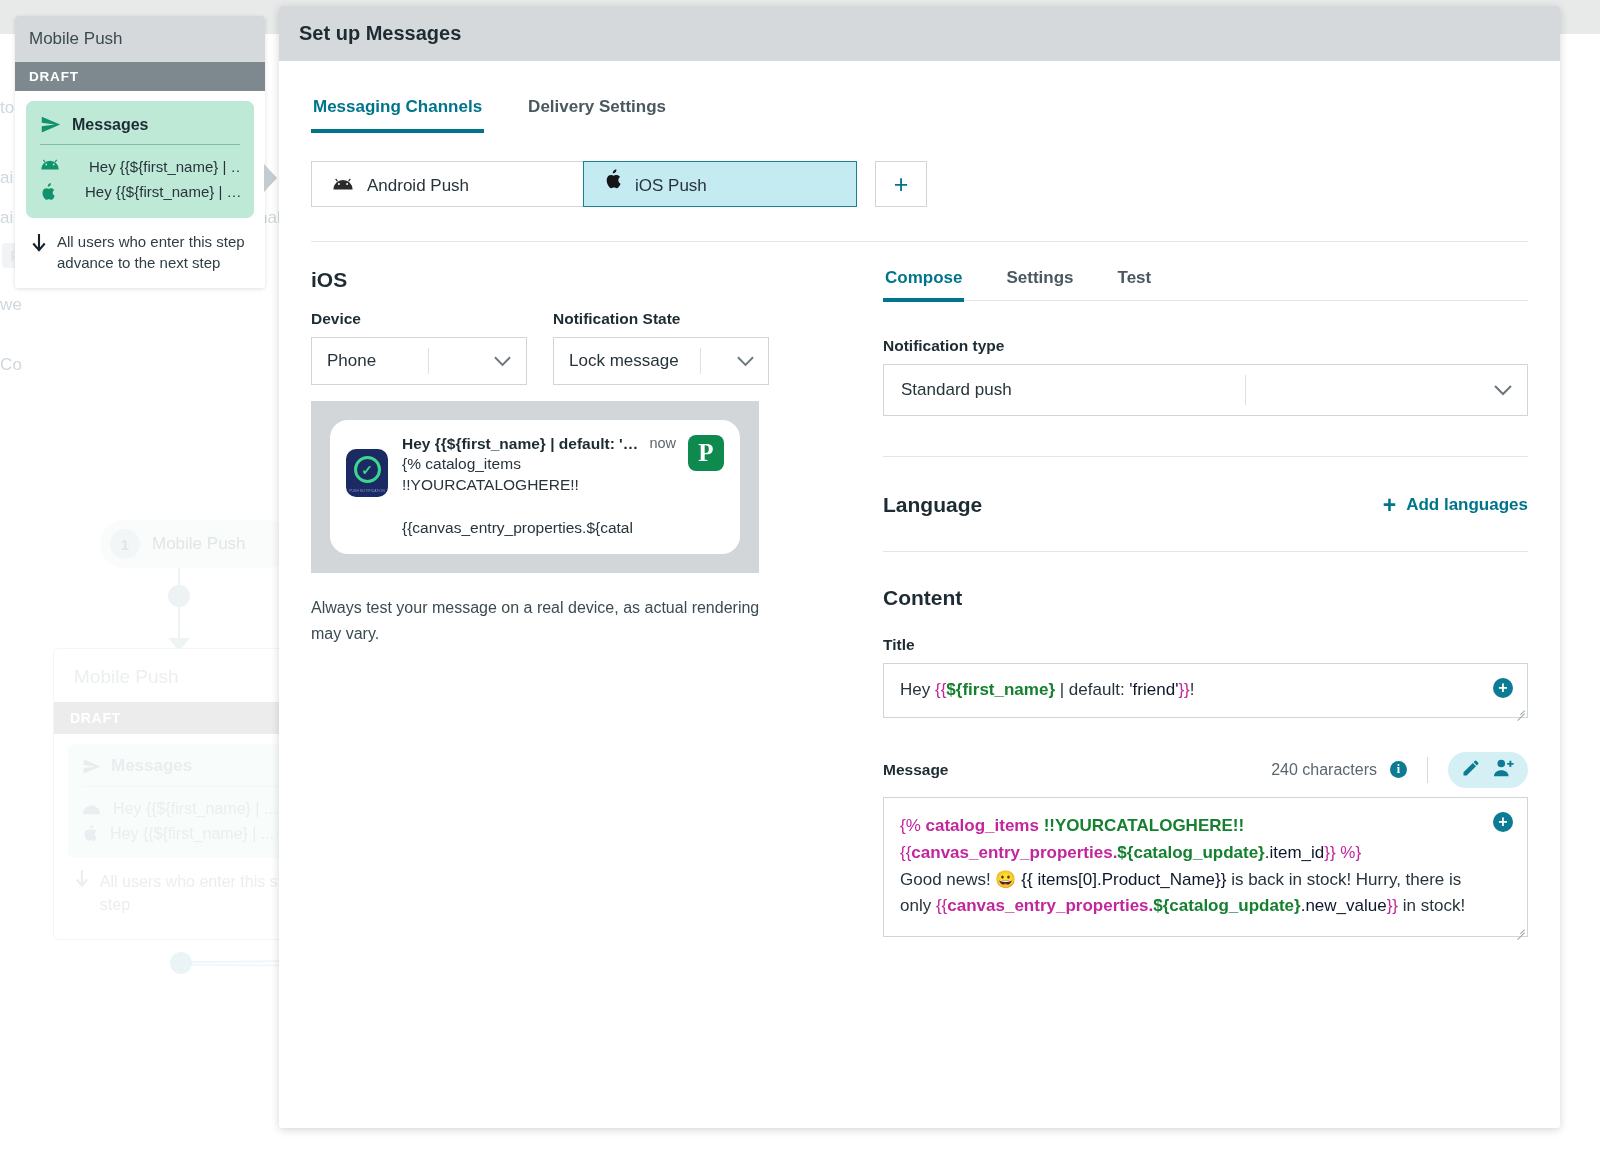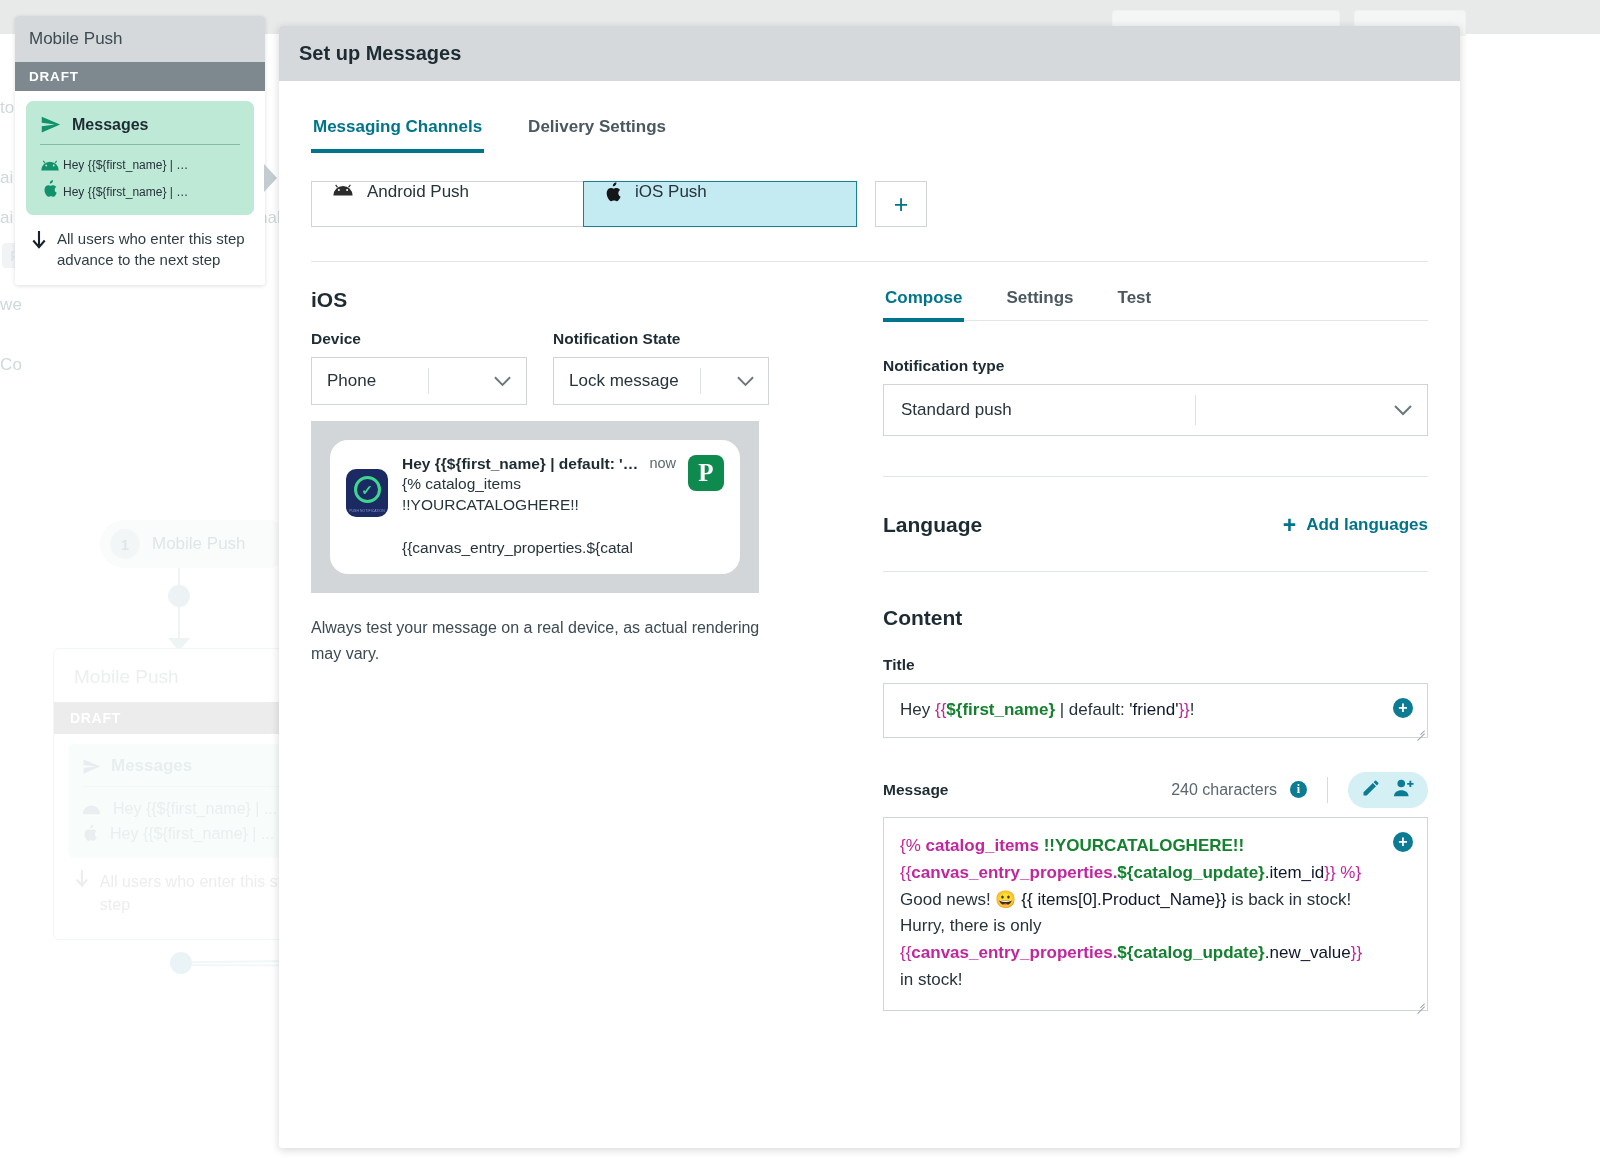--- a/index.html
+++ b/index.html
@@ -119,21 +119,21 @@
   .msg-card {
     background:#bfe9d7; border-radius:7px; padding:12px 13px 11px;
     border:1px solid #bfe9d7;
   }
   .msg-card-head {
     display:flex; align-items:center; gap:11px;
     font-weight:700; font-size:16px; color:#1d2b33; padding-bottom:9px;
   }
   .msg-card-rule { height:1px; background:#4b9a7a; opacity:.55; margin-bottom:9px; }
   .msg-row {
-    display:flex; align-items:flex-end; gap:3px; font-size:12px;
+    display:flex; align-items:flex-start; gap:29px; font-size:15px;
     color:#27343b; padding:4px 0; white-space:nowrap; overflow:hidden;
   }
   .msg-row .ic { width:20px; display:flex; justify-content:center; }
   .step-foot {
     display:flex; gap:9px; padding:13px 4px 2px;
     font-size:15px; color:#2f3e45; line-height:1.42;
   }
   .done-btn {
     margin:10px 0 0; width:250px; background:#00748a; color:#fff;
     border:none; font-weight:700; font-size:17px; padding:15px 0;
@@ -141,21 +141,21 @@
     font-family:"Liberation Sans", sans-serif;
   }
   .step-caret {
     position:absolute; right:-12px; top:148px; width:0; height:0;
     border-top:14px solid transparent; border-bottom:14px solid transparent;
     border-left:13px solid #c3ccd0;
   }
 
   
   .modal {
-    position:absolute; left:279px; top:26px; width:1181px; height:1122px;
+    position:absolute; left:279px; top:6px; width:1281px; height:1122px;
     background:#ffffff; border-radius:3px;
     box-shadow:0 2px 9px rgba(0,0,0,.16);
     z-index:60; overflow:hidden;
   }
   .modal-head {
     background:#d5d9db; padding:16px 20px; font-size:20px; font-weight:700;
     color:#1d2b33;
   }
   .modal-body { padding:30px 32px 0; }
 
@@ -164,22 +164,22 @@
   .tab {
     font-size:17px; font-weight:700; padding:6px 2px 12px; margin-right:42px;
     color:#4a585f; cursor:pointer; border-bottom:4px solid transparent;
   }
   .tab.active { color:#00748a; border-bottom-color:#00748a; }
 
   
   .channel-row { display:flex; align-items:center; margin-top:28px; }
   .chan-group { display:flex; border-radius:2px; }
   .chan {
-    display:flex; align-items:flex-start; gap:13px;
-    height:46px; padding:0 20px; font-size:17px; color:#27343b;
+    display:flex; align-items:flex-end; gap:13px;
+    height:46px; padding:10px 20px; font-size:17px; color:#27343b;
     background:#fff; border:1px solid #d0d6d8; cursor:pointer;
     font-family:"Liberation Sans", sans-serif;
   }
   .chan:first-child { border-right:none; min-width:272px; }
   .chan.active {
     background:#c4eaf2; border:1.5px solid #1b7f93; min-width:274px;
     font-weight:400;
   }
   .chan-add {
     width:52px; height:46px; margin-left:18px; background:#fff;

